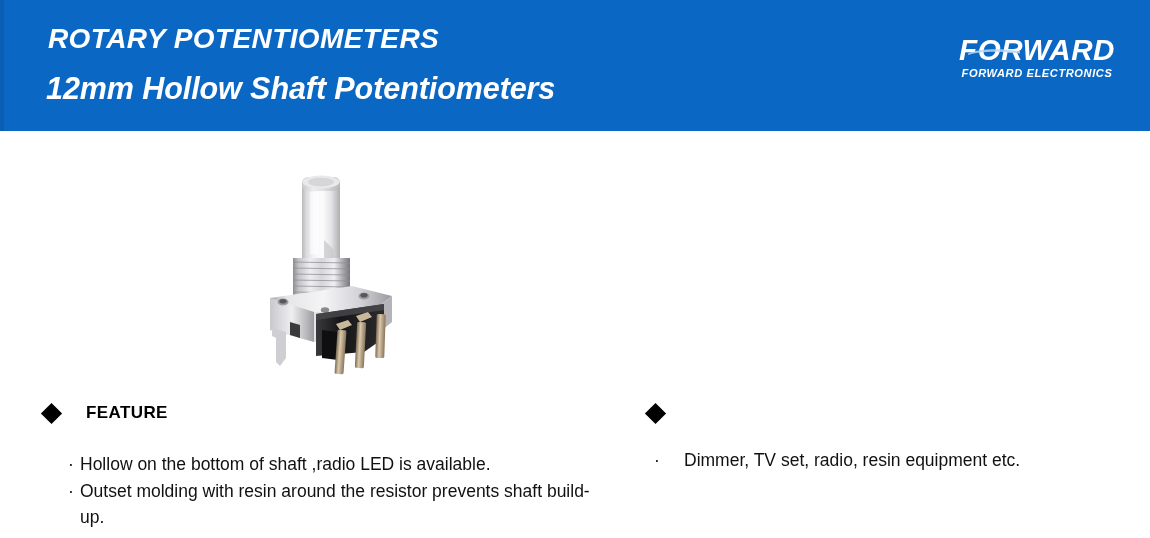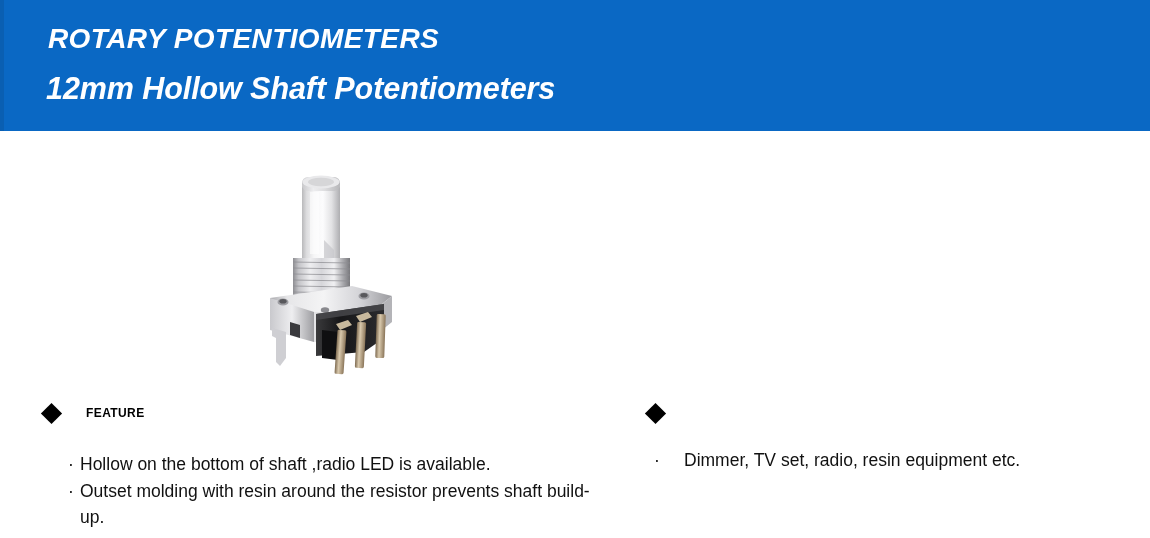--- a/index.html
+++ b/index.html
@@ -117,21 +117,21 @@
     height: 22px;
   }
   .diamond {
     width: 15px;
     height: 15px;
     background: #000000;
     transform: rotate(45deg);
     flex: 0 0 auto;
   }
   .section-title {
-    font-size: 12px;
+    font-size: 17px;
     font-weight: bold;
     color: #000000;
     letter-spacing: 0.4px;
     white-space: nowrap;
   }
   .gap-wide  { width: 27px; flex: 0 0 auto; }
   .gap-tight { width: 13px; flex: 0 0 auto; }
 
   .bullet-list {
     margin: 0;
@@ -162,20 +162,27 @@
 </head>
 <body>
 
 <div class="header-band">
   <div class="header-edge-strip"></div>
 
   <div class="header-title-1">ROTARY POTENTIOMETERS</div>
 
   <div class="header-title-2">12mm Hollow Shaft Potentiometers</div>
 
+  <div class="logo-block">
+    <div class="logo-wordmark">FORWARD</div>
+    <svg class="logo-swoosh" viewBox="0 0 52 7" aria-hidden="true">
+      <path d="M0 5.4 C 12 0.2, 34 0.4, 52 3.2 L 52 5.6 C 34 2.9, 12 2.7, 0 7 Z" fill="#b9d8f2" opacity="0.85"></path>
+    </svg>
+    <div class="logo-sub">FORWARD ELECTRONICS</div>
+  </div>
 </div>
 
 <svg class="product-photo" viewBox="0 0 162 218">
   <defs>
     <linearGradient id="shaftGrad" x1="0" y1="0" x2="1" y2="0">
       <stop offset="0%" stop-color="#b9b9bb"></stop>
       <stop offset="12%" stop-color="#dcdcde"></stop>
       <stop offset="32%" stop-color="#f6f6f7"></stop>
       <stop offset="55%" stop-color="#fcfcfd"></stop>
       <stop offset="78%" stop-color="#e2e2e4"></stop>

